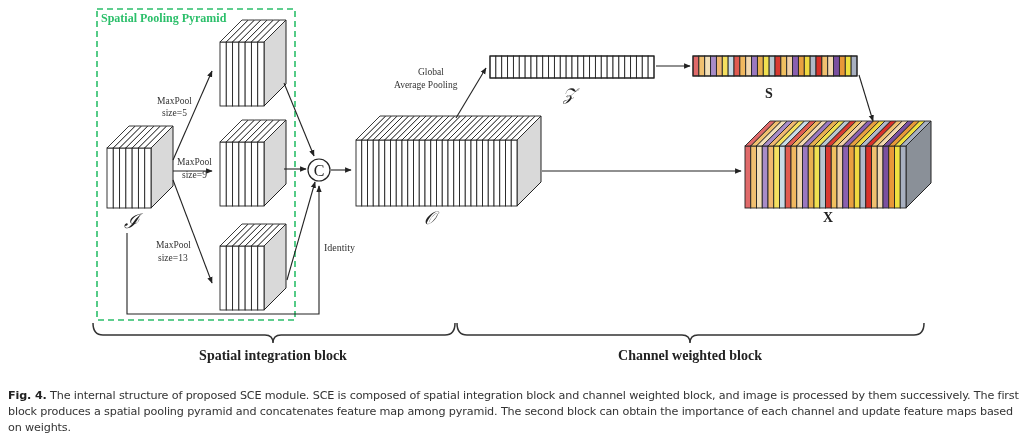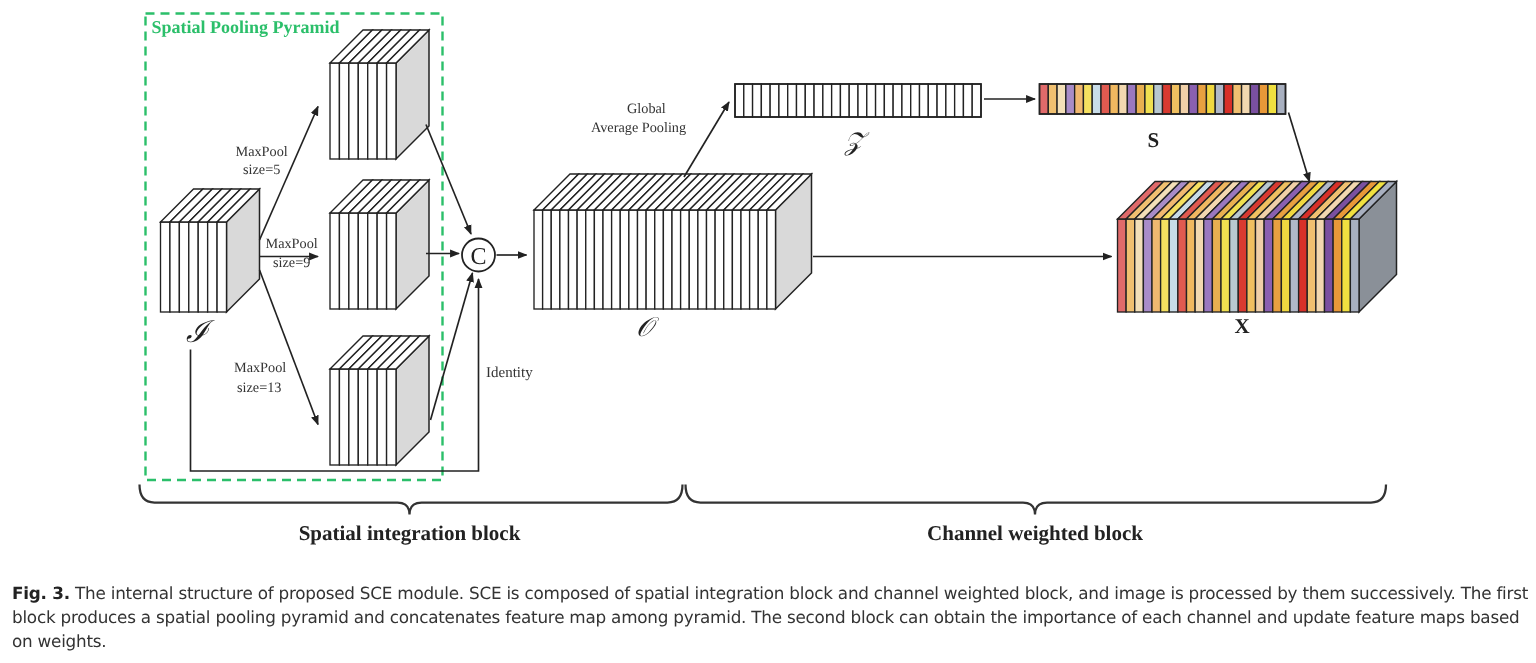--- a/index.html
+++ b/index.html
@@ -315,15 +315,15 @@
   <line x1="542" y1="171" x2="741" y2="171" stroke="#222" stroke-width="1.1" marker-end="url(#arrow)"></line>
   <text x="823" y="222" font-size="14" font-weight="bold" fill="#222">X</text>
 
   <path d="M93,323 Q93,335 103,335 L265,335 Q273,335 273,343 Q273,335 281,335 L445,335 Q455,335 455,323" fill="none" stroke="#333" stroke-width="1.5"></path>
   <path d="M457,323 Q457,335 467,335 L682,335 Q690,335 690,343 Q690,335 698,335 L914,335 Q924,335 924,323" fill="none" stroke="#333" stroke-width="1.5"></path>
   <text x="273" y="360" font-size="14" font-weight="bold" text-anchor="middle" fill="#222">Spatial integration block</text>
   <text x="690" y="360" font-size="14" font-weight="bold" text-anchor="middle" fill="#222">Channel weighted block</text>
 </svg>
 
 <div class="caption">
-  <span class="figno">Fig. 3.</span>
+  <span class="figno">Fig. 4.</span>
   <span>The internal structure of proposed SCE module. SCE is composed of spatial integration block and channel weighted block, and image is processed by them successively. The first block produces a spatial pooling pyramid and concatenates feature map among pyramid. The second block can obtain the importance of each channel and update feature maps based on weights.</span>
 </div>
 
 </body></html>

